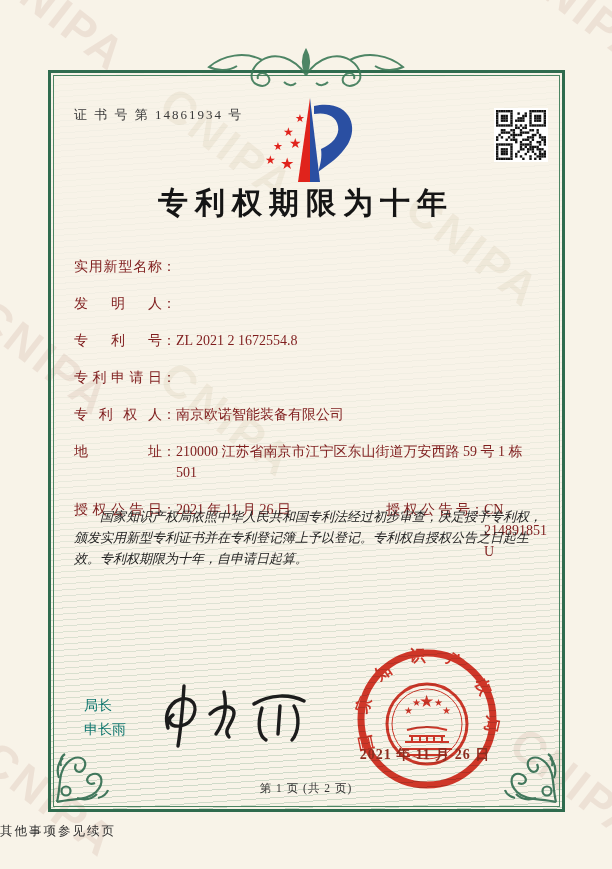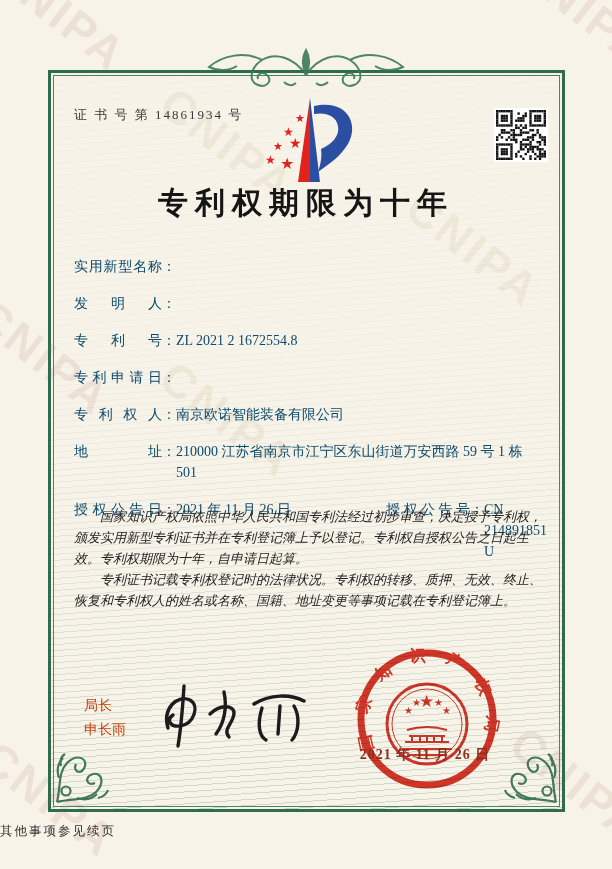--- a/index.html
+++ b/index.html
@@ -29,35 +29,35 @@
   .ornament-corner.br{left:482px;top:728px;transform:scaleX(-1);}
 
   
   .cert-no{position:absolute;left:74px;top:106px;font-size:13px;letter-spacing:2px;color:#3a3a3a;z-index:5;}
   .logo{position:absolute;left:253px;top:96px;z-index:5;}
   .qr{position:absolute;left:494px;top:108px;width:54px;height:54px;background:#fff;z-index:5;}
   .title{position:absolute;left:0;top:183px;width:100%;text-align:center;font-size:30px;
       font-weight:bold;letter-spacing:7px;color:#151515;z-index:5;}
 
   
-  .fields{position:absolute;left:74px;top:256px;width:468px;z-index:5;font-size:14px;color:#0c4a6e;}
+  .fields{position:absolute;left:74px;top:256px;width:468px;z-index:5;font-size:14px;color:#7f1d1d;}
   .frow{display:flex;line-height:21px;margin-bottom:16px;}
   .flabel{display:inline-block;width:88px;text-align:justify;text-align-last:justify;flex:0 0 88px;}
   .fcolon{flex:0 0 14px;}
   .fvalue{flex:1 1 auto;}
   .fvalue.fixed{flex:0 0 170px;}
   .flabel.small{width:84px;flex:0 0 84px;margin-left:40px;}
 
   
   .body-text{position:absolute;left:74px;top:506px;width:468px;z-index:5;font-size:13px;
       line-height:21px;color:#222;font-style:italic;font-family:Liberation Serif, serif;}
   .body-text p{margin:0;text-indent:2em;}
 
   
-  .director{position:absolute;left:84px;top:694px;z-index:5;font-size:14px;line-height:24px;color:#c2410c;}
+  .director{position:absolute;left:84px;top:694px;z-index:5;font-size:14px;line-height:24px;color:#0f766e;}
   .signature{position:absolute;left:148px;top:680px;z-index:5;}
 
   
   .seal{position:absolute;left:352px;top:644px;z-index:6;mix-blend-mode:multiply;opacity:.93;}
   .seal-date{position:absolute;left:348px;top:746px;width:154px;text-align:center;z-index:7;
       font-size:14px;font-weight:bold;color:#8d2c1f;letter-spacing:1px;}
 
   .page-info{position:absolute;left:0;top:781px;width:100%;text-align:center;font-size:11.5px;
       color:#333;z-index:5;letter-spacing:1px;}
   .footnote{position:absolute;left:0;top:823px;width:100%;text-align:left;font-size:12.5px;
@@ -384,21 +384,20 @@
         <span class="fcolon">：</span>
       <span class="fvalue fixed">2021 年 11 月 26 日</span>
       <span class="flabel small">授权公告号</span>
         <span class="fcolon">：</span>
       <span class="fvalue">CN 214891851 U</span>
     </div>
   </div>
 
   <div class="body-text">
     <p>国家知识产权局依照中华人民共和国专利法经过初步审查，决定授予专利权，颁发实用新型专利证书并在专利登记簿上予以登记。专利权自授权公告之日起生效。专利权期限为十年，自申请日起算。</p>
-    <p>专利证书记载专利权登记时的法律状况。专利权的转移、质押、无效、终止、恢复和专利权人的姓名或名称、国籍、地址变更等事项记载在专利登记簿上。</p>
   </div>
 
   <div class="director">
     <div>局长</div>
     <div>申长雨</div>
   </div>
 
   <svg class="signature" width="180" height="72" viewBox="0 0 180 72">
     <g fill="none" stroke="#1c1c1c" stroke-width="3.4" stroke-linecap="round" stroke-linejoin="round">
       <path d="M20,48 C14,28 30,14 42,20 C52,26 46,44 32,46 C22,47 18,40 25,35"></path>
@@ -435,15 +434,16 @@
         <path d="M57,92 L93,92"></path>
         <path d="M53,98 L97,98"></path>
         <path d="M60,92 V98 M68,92 V98 M75,92 V98 M82,92 V98 M90,92 V98"></path>
         <path d="M50,105 L100,105"></path>
         <path d="M55,111 L95,111"></path>
       </g>
     </g>
   </svg>
   <div class="seal-date">2021 年 11 月 26 日</div>
 
+  <div class="page-info">第 1 页 (共 2 页)</div>
   <div class="footnote">其他事项参见续页</div>
 
 </div>
 
 </body></html>

